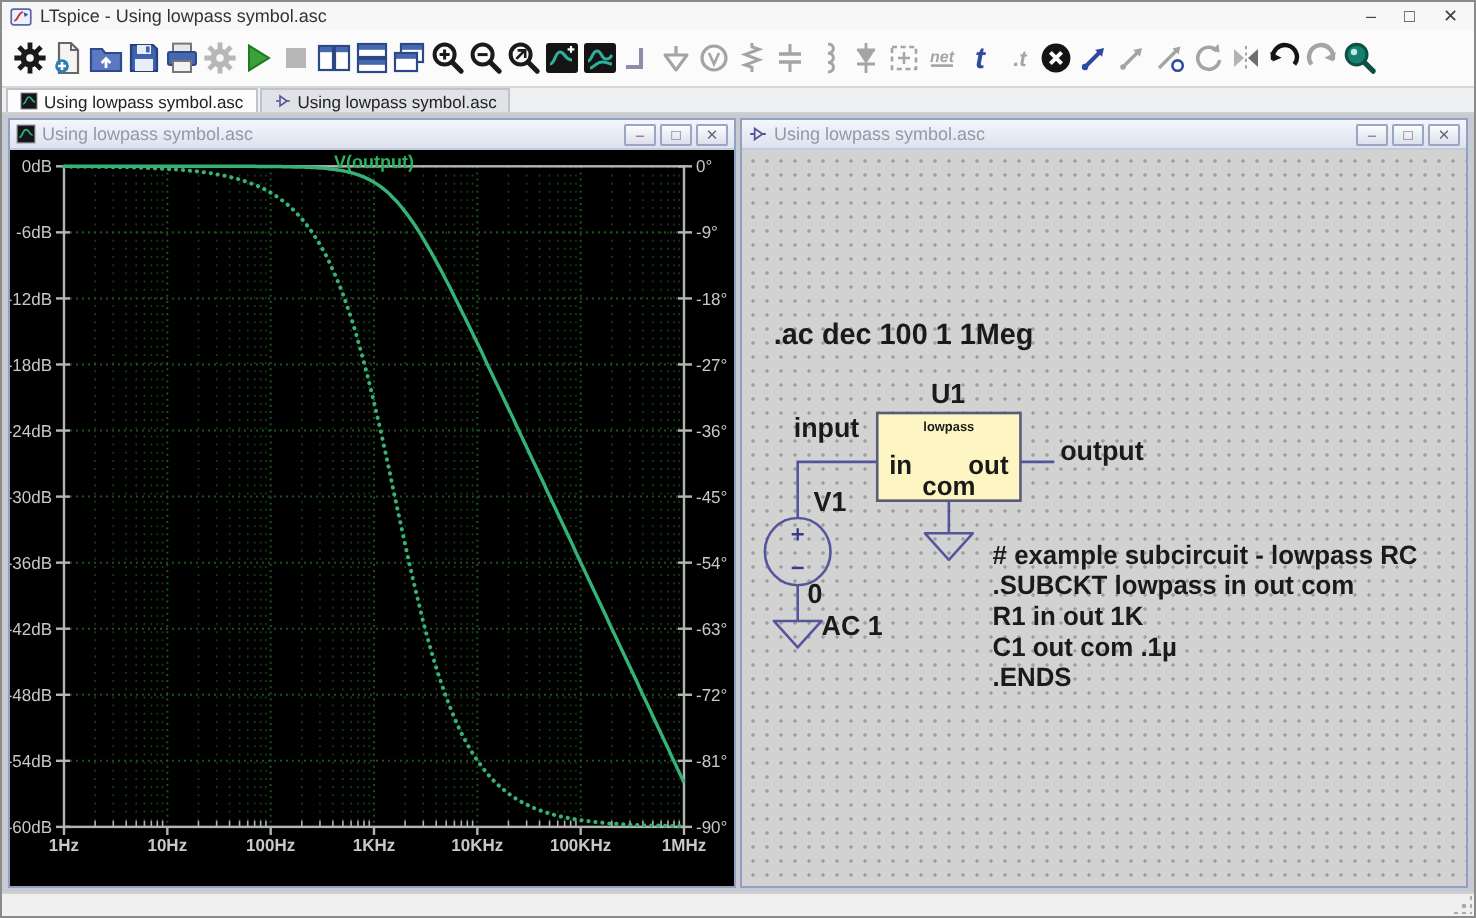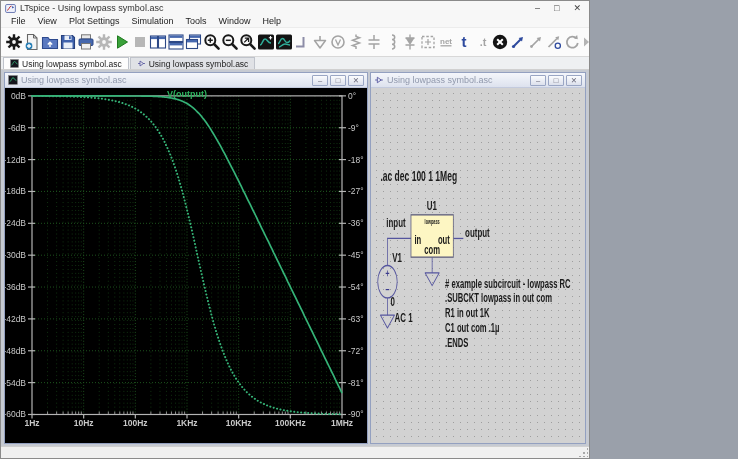--- a/index.html
+++ b/index.html
@@ -1,28 +1,28 @@
 <!DOCTYPE html>
 <html><head>
 <meta charset="utf-8">
 <style>
   html,body{margin:0;padding:0;background:#9aa0aa;font-family:"Liberation Sans",sans-serif;}
   *{box-sizing:border-box;}
-  .app{width:590px;height:459px;background:#f0f0f0;border:1px solid #8a8a8a;display:flex;flex-direction:column;overflow:hidden;}
+  .app{width:738px;height:459px;background:#f0f0f0;border:1px solid #8a8a8a;display:flex;flex-direction:column;overflow:hidden;}
   
   .titlebar{height:14px;background:#f7f7f7;display:flex;align-items:center;padding:0 4px;flex:0 0 auto;}
   .titlebar .appicon{width:11px;height:11px;margin-right:4px;display:inline-flex;}
   .titlebar .title{font-size:9px;color:#333;flex:1 1 auto;white-space:nowrap;overflow:hidden;}
   .wctls{display:flex;gap:14px;padding-right:4px;}
   .wctl{font-size:9px;color:#444;line-height:12px;cursor:default;}
   
   .menubar{height:13px;background:#f7f7f7;display:flex;align-items:center;padding-left:5px;gap:2px;flex:0 0 auto;border-bottom:1px solid #ececec;}
   .menuitem{font-size:9px;color:#222;padding:0 5px;line-height:12px;}
   
-  .toolbar{height:29px;background:#fbfbfb;border-bottom:1px solid #d8d8d8;display:flex;align-items:center;padding-left:4px;flex:0 0 auto;}
+  .toolbar{height:29px;background:#fbfbfb;border-bottom:1px solid #d8d8d8;display:flex;align-items:center;padding-left:4px;flex:0 0 auto;font-style:italic;}
   .tbtn{width:19px;height:25px;display:inline-flex;align-items:center;justify-content:center;}
   .tbtn svg{width:18px;height:18px;}
   
   .tabbar{height:13px;background:#eef0f2;display:flex;align-items:flex-end;padding-left:2px;gap:1px;flex:0 0 auto;border-bottom:1px solid #d0d0d0;}
   .tab{display:inline-flex;align-items:center;gap:3px;height:12px;padding:0 6px;font-size:8.5px;color:#222;background:#e0e2e6;border:1px solid #bfc3cb;border-bottom:none;}
   .tab.active{background:#fdfdfd;}
   .tab svg{width:9px;height:9px;}
   
   .mdi{flex:1 1 auto;position:relative;background:#c6cad2;}
   .child{position:absolute;top:2px;bottom:2px;border:1px solid #93a0c0;background:#eceef4;display:flex;flex-direction:column;box-shadow:0 0 0 1px #d5dae6 inset;}
@@ -56,29 +56,20 @@
         </svg>
       </span>
     <span class="title">LTspice - Using lowpass symbol.asc</span>
     <span class="wctls" id="winCtls">
         <span class="wctl">–</span>
         <span class="wctl">□</span>
         <span class="wctl">✕</span>
       </span>
   </div>
 
-  <div class="menubar" id="menubar">
-      <span class="menuitem">File</span>
-      <span class="menuitem">View</span>
-      <span class="menuitem">Plot Settings</span>
-      <span class="menuitem">Simulation</span>
-      <span class="menuitem">Tools</span>
-      <span class="menuitem">Window</span>
-      <span class="menuitem">Help</span>
-    </div>
 
   <div class="toolbar" id="toolbar">
       <span class="tbtn">
         <svg viewBox="0 0 18 18">
           <g stroke="#1a1a1a" stroke-width="2.4">
             <path d="M9 1.2V5M9 13v3.8M1.2 9H5M13 9h3.8M3.5 3.5l2.7 2.7M11.8 11.8l2.7 2.7M14.5 3.5l-2.7 2.7M6.2 11.8l-2.7 2.7"></path>
           </g>
           <circle cx="9" cy="9" r="4.8" fill="#1a1a1a"></circle>
           <circle cx="9" cy="9" r="1.9" fill="#f8f8f8"></circle>
         </svg>

